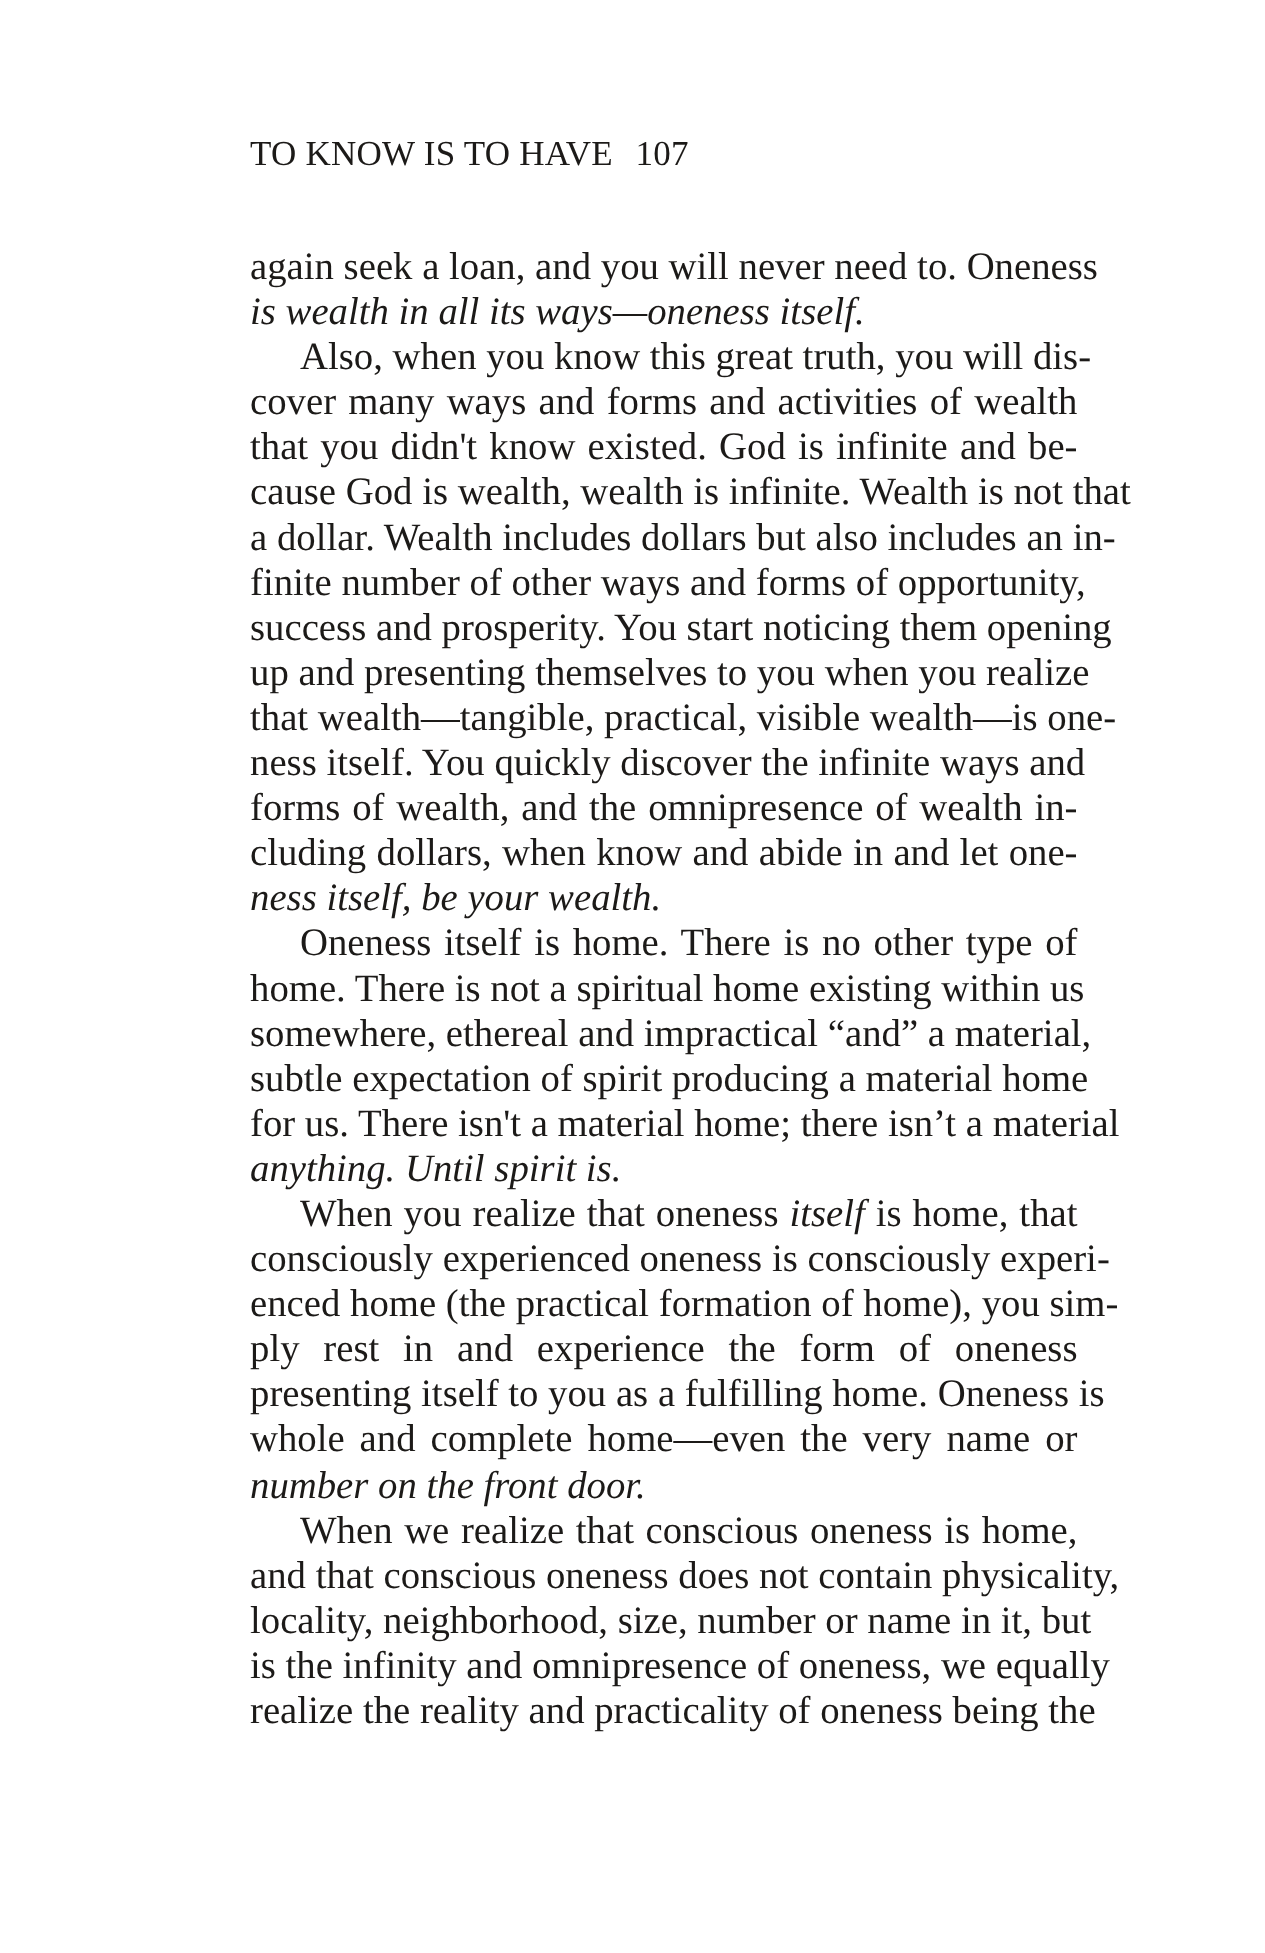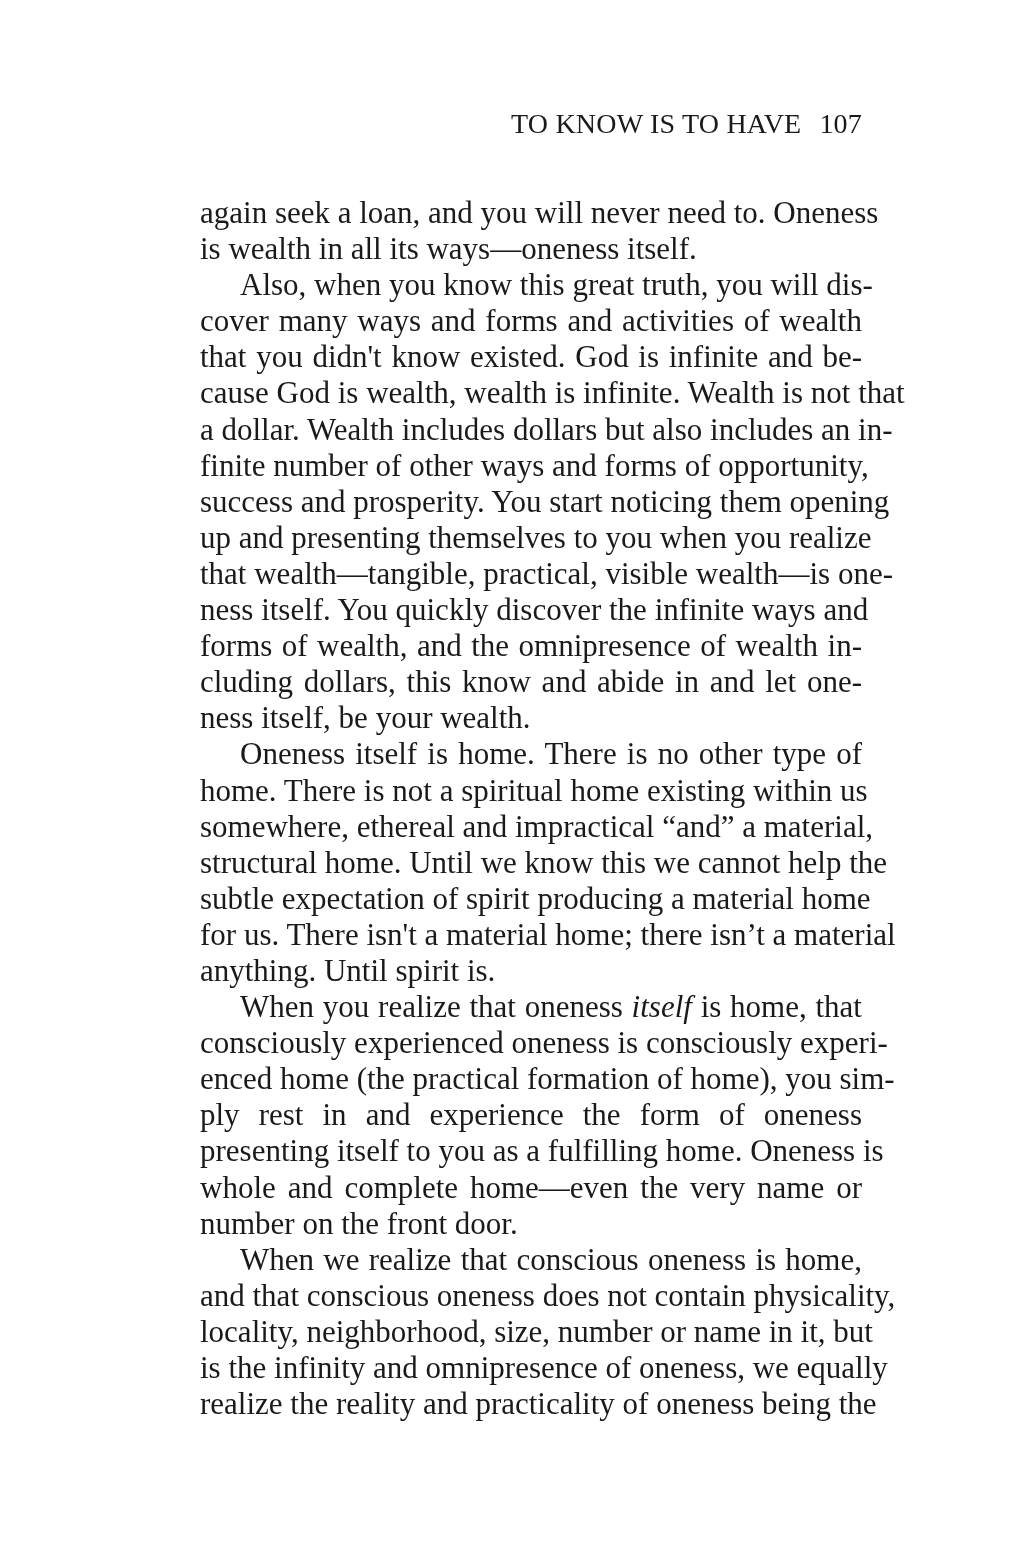--- a/index.html
+++ b/index.html
@@ -21,21 +21,21 @@
       top: 0;
       width: 1012px;
       height: 1562px;
       background: #ffffff;
     }
     .running-head {
       position: absolute;
       top: 106px;
       left: 200px;
       width: 662px;
-      text-align: right;
+      text-align: left;
       font-size: 28px;
       line-height: 36px;
       letter-spacing: 0.2px;
       white-space: nowrap;
     }
     .running-head .title {
       display: inline-block;
     }
     .running-head .folio {
       display: inline-block;
@@ -52,20 +52,21 @@
       display: block;
       height: 36.1px;
       line-height: 36.1px;
       text-align: justify;
       text-align-last: justify;
       white-space: nowrap;
       overflow: visible;
     }
     .line.last {
       text-align-last: left;
+      font-style: italic;
     }
     .line.indent {
       text-indent: 40px;
     }
     .line i {
       font-style: italic;
     }
   </style>
 </head>
 <body>
@@ -88,29 +89,28 @@
       <span class="line">cover many ways and forms and activities of wealth</span>
       <span class="line">that you didn't know existed. God is infinite and be-</span>
       <span class="line">cause God is wealth, wealth is infinite. Wealth is not that</span>
       <span class="line">a dollar. Wealth includes dollars but also includes an in-</span>
       <span class="line">finite number of other ways and forms of opportunity,</span>
       <span class="line">success and prosperity. You start noticing them opening</span>
       <span class="line">up and presenting themselves to you when you realize</span>
       <span class="line">that wealth—tangible, practical, visible wealth—is one-</span>
       <span class="line">ness itself. You quickly discover the infinite ways and</span>
       <span class="line">forms of wealth, and the omnipresence of wealth in-</span>
-      <span class="line">cluding dollars, this know and abide in and let one-</span>
+      <span class="line">cluding dollars, when know and abide in and let one-</span>
       <span class="line last">ness itself, be your wealth.</span>
     </div>
 
     <div class="paragraph">
       <span class="line indent">Oneness itself is home. There is no other type of</span>
       <span class="line">home. There is not a spiritual home existing within us</span>
       <span class="line">somewhere, ethereal and impractical “and” a material,</span>
-      <span class="line">structural home. Until we know this we cannot help the</span>
       <span class="line">subtle expectation of spirit producing a material home</span>
       <span class="line">for us. There isn't a material home; there isn’t a material</span>
       <span class="line last">anything. Until spirit is.</span>
     </div>
 
     <div class="paragraph">
       <span class="line indent"><span>When you realize that oneness </span><i>itself</i><span> is home, that</span></span>
       <span class="line">consciously experienced oneness is consciously experi-</span>
       <span class="line">enced home (the practical formation of home), you sim-</span>
       <span class="line">ply rest in and experience the form of oneness</span>

